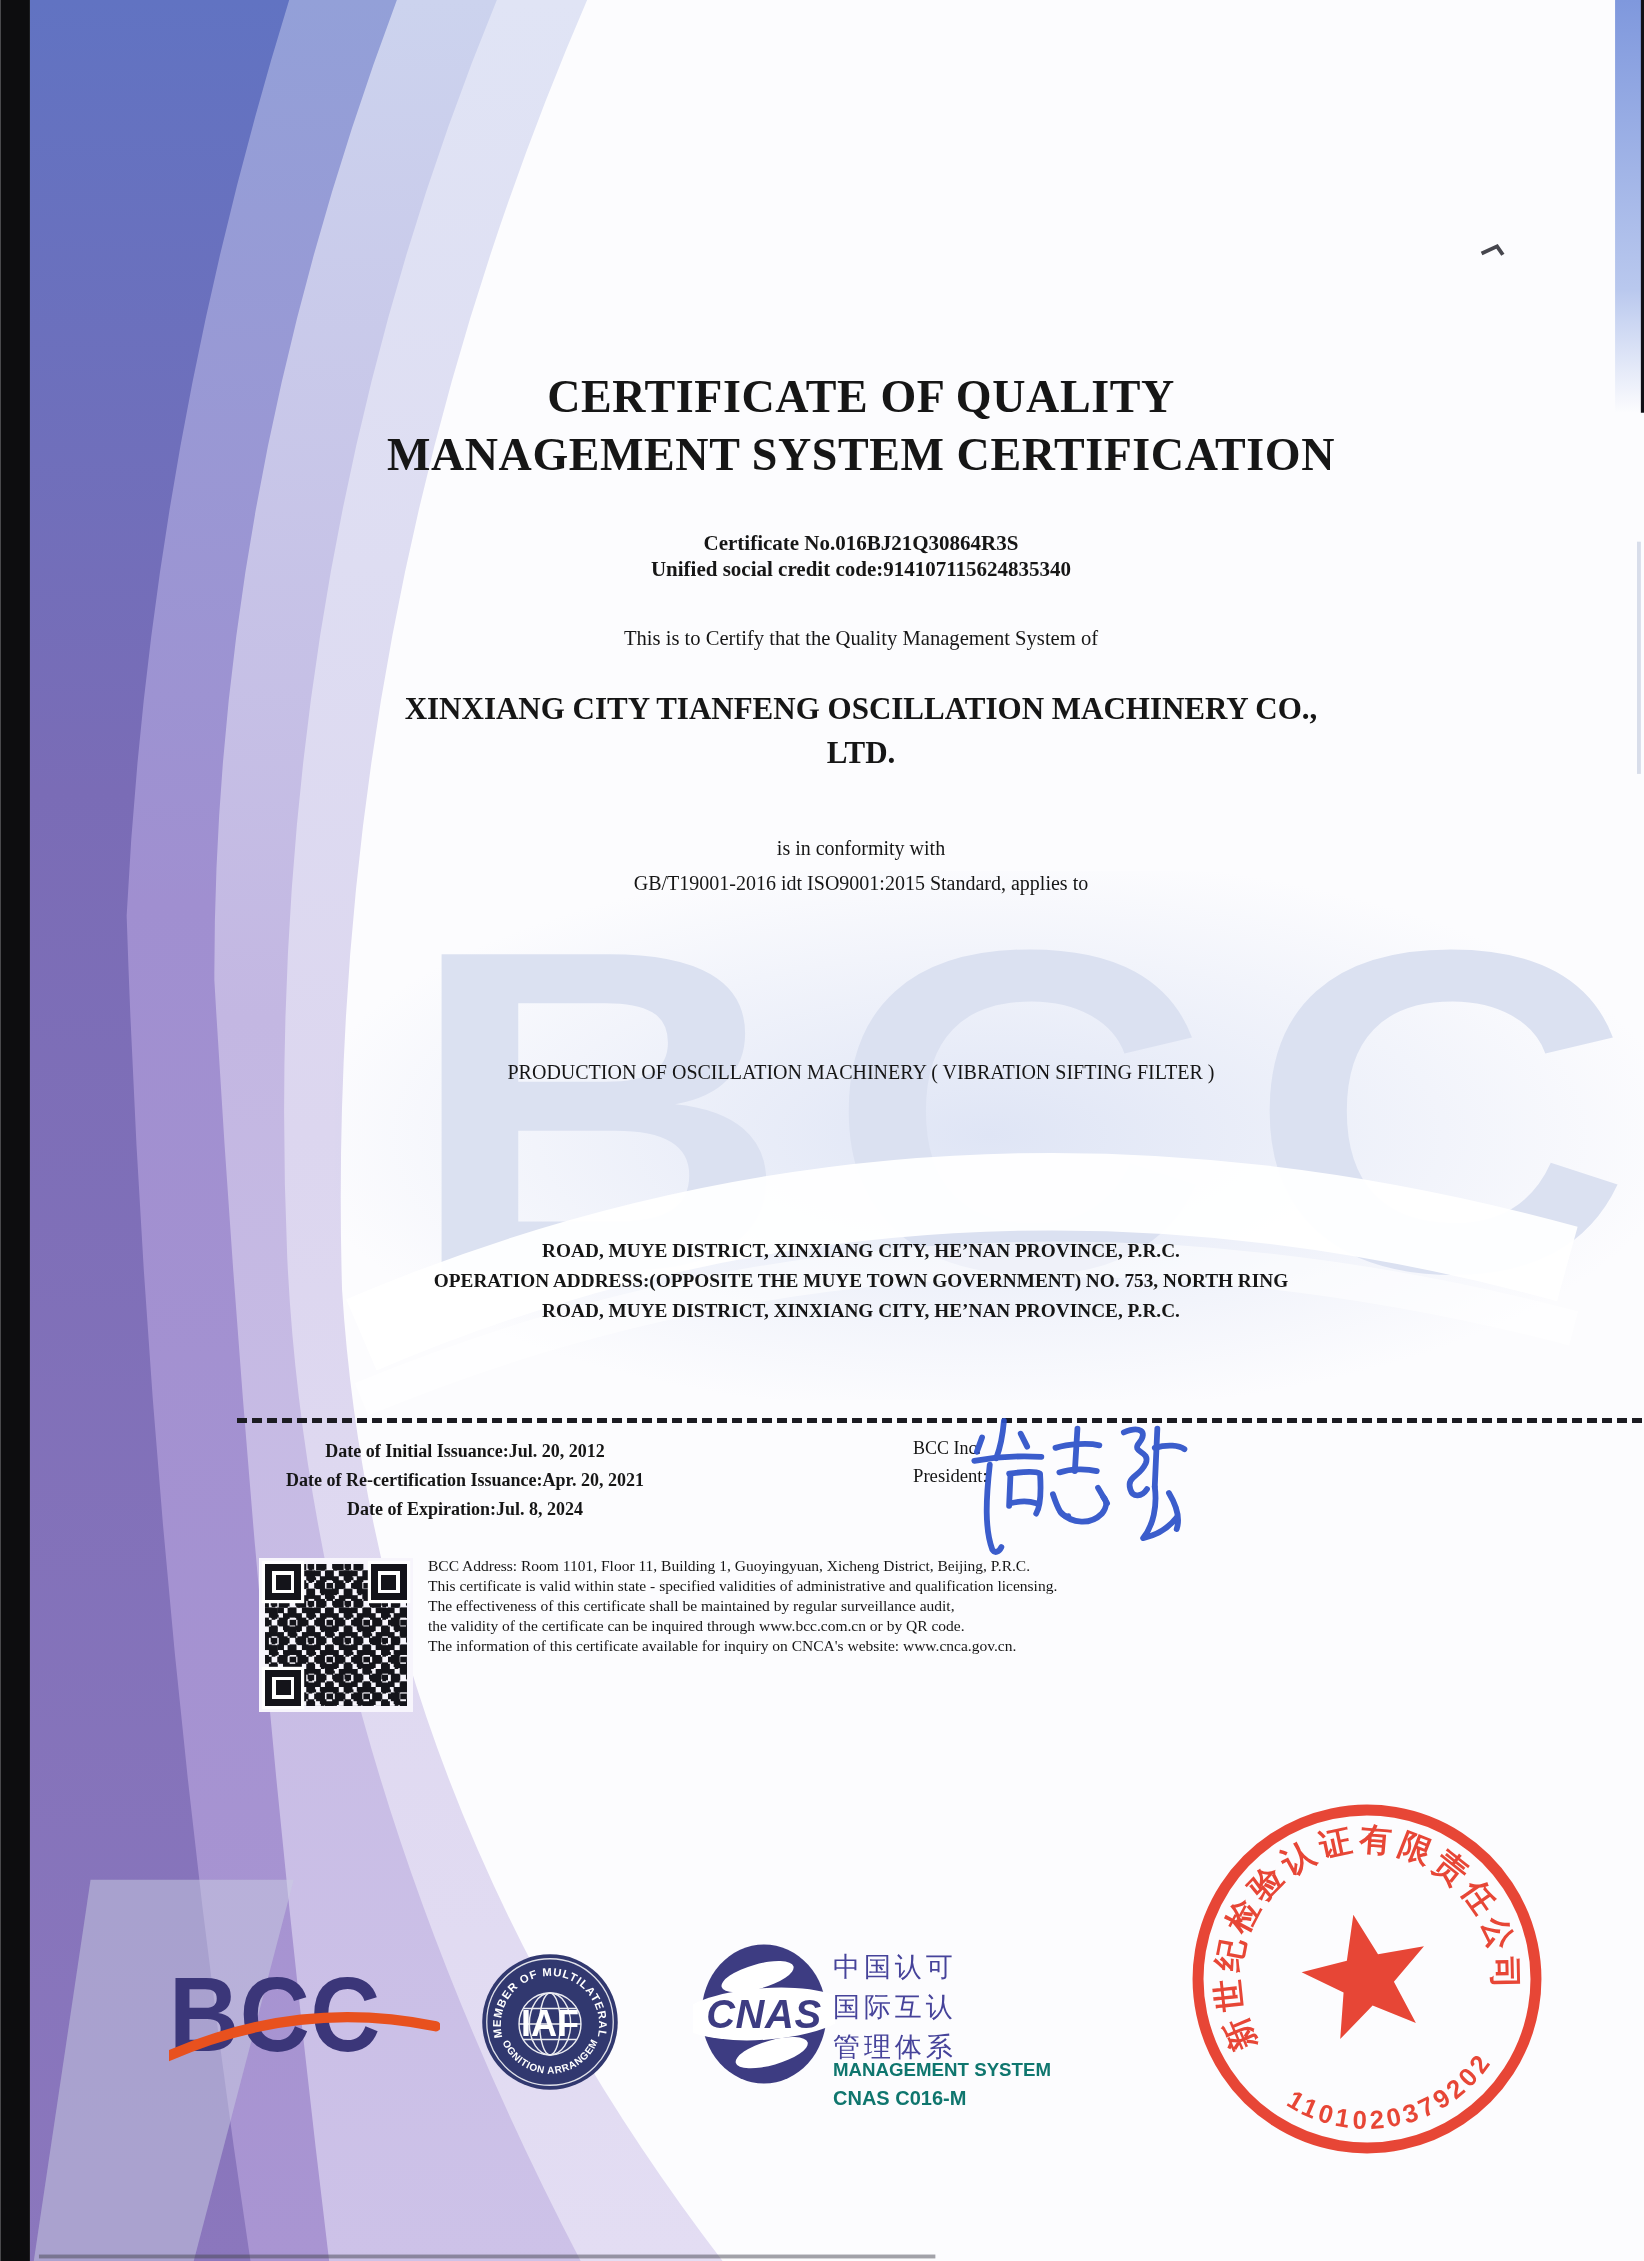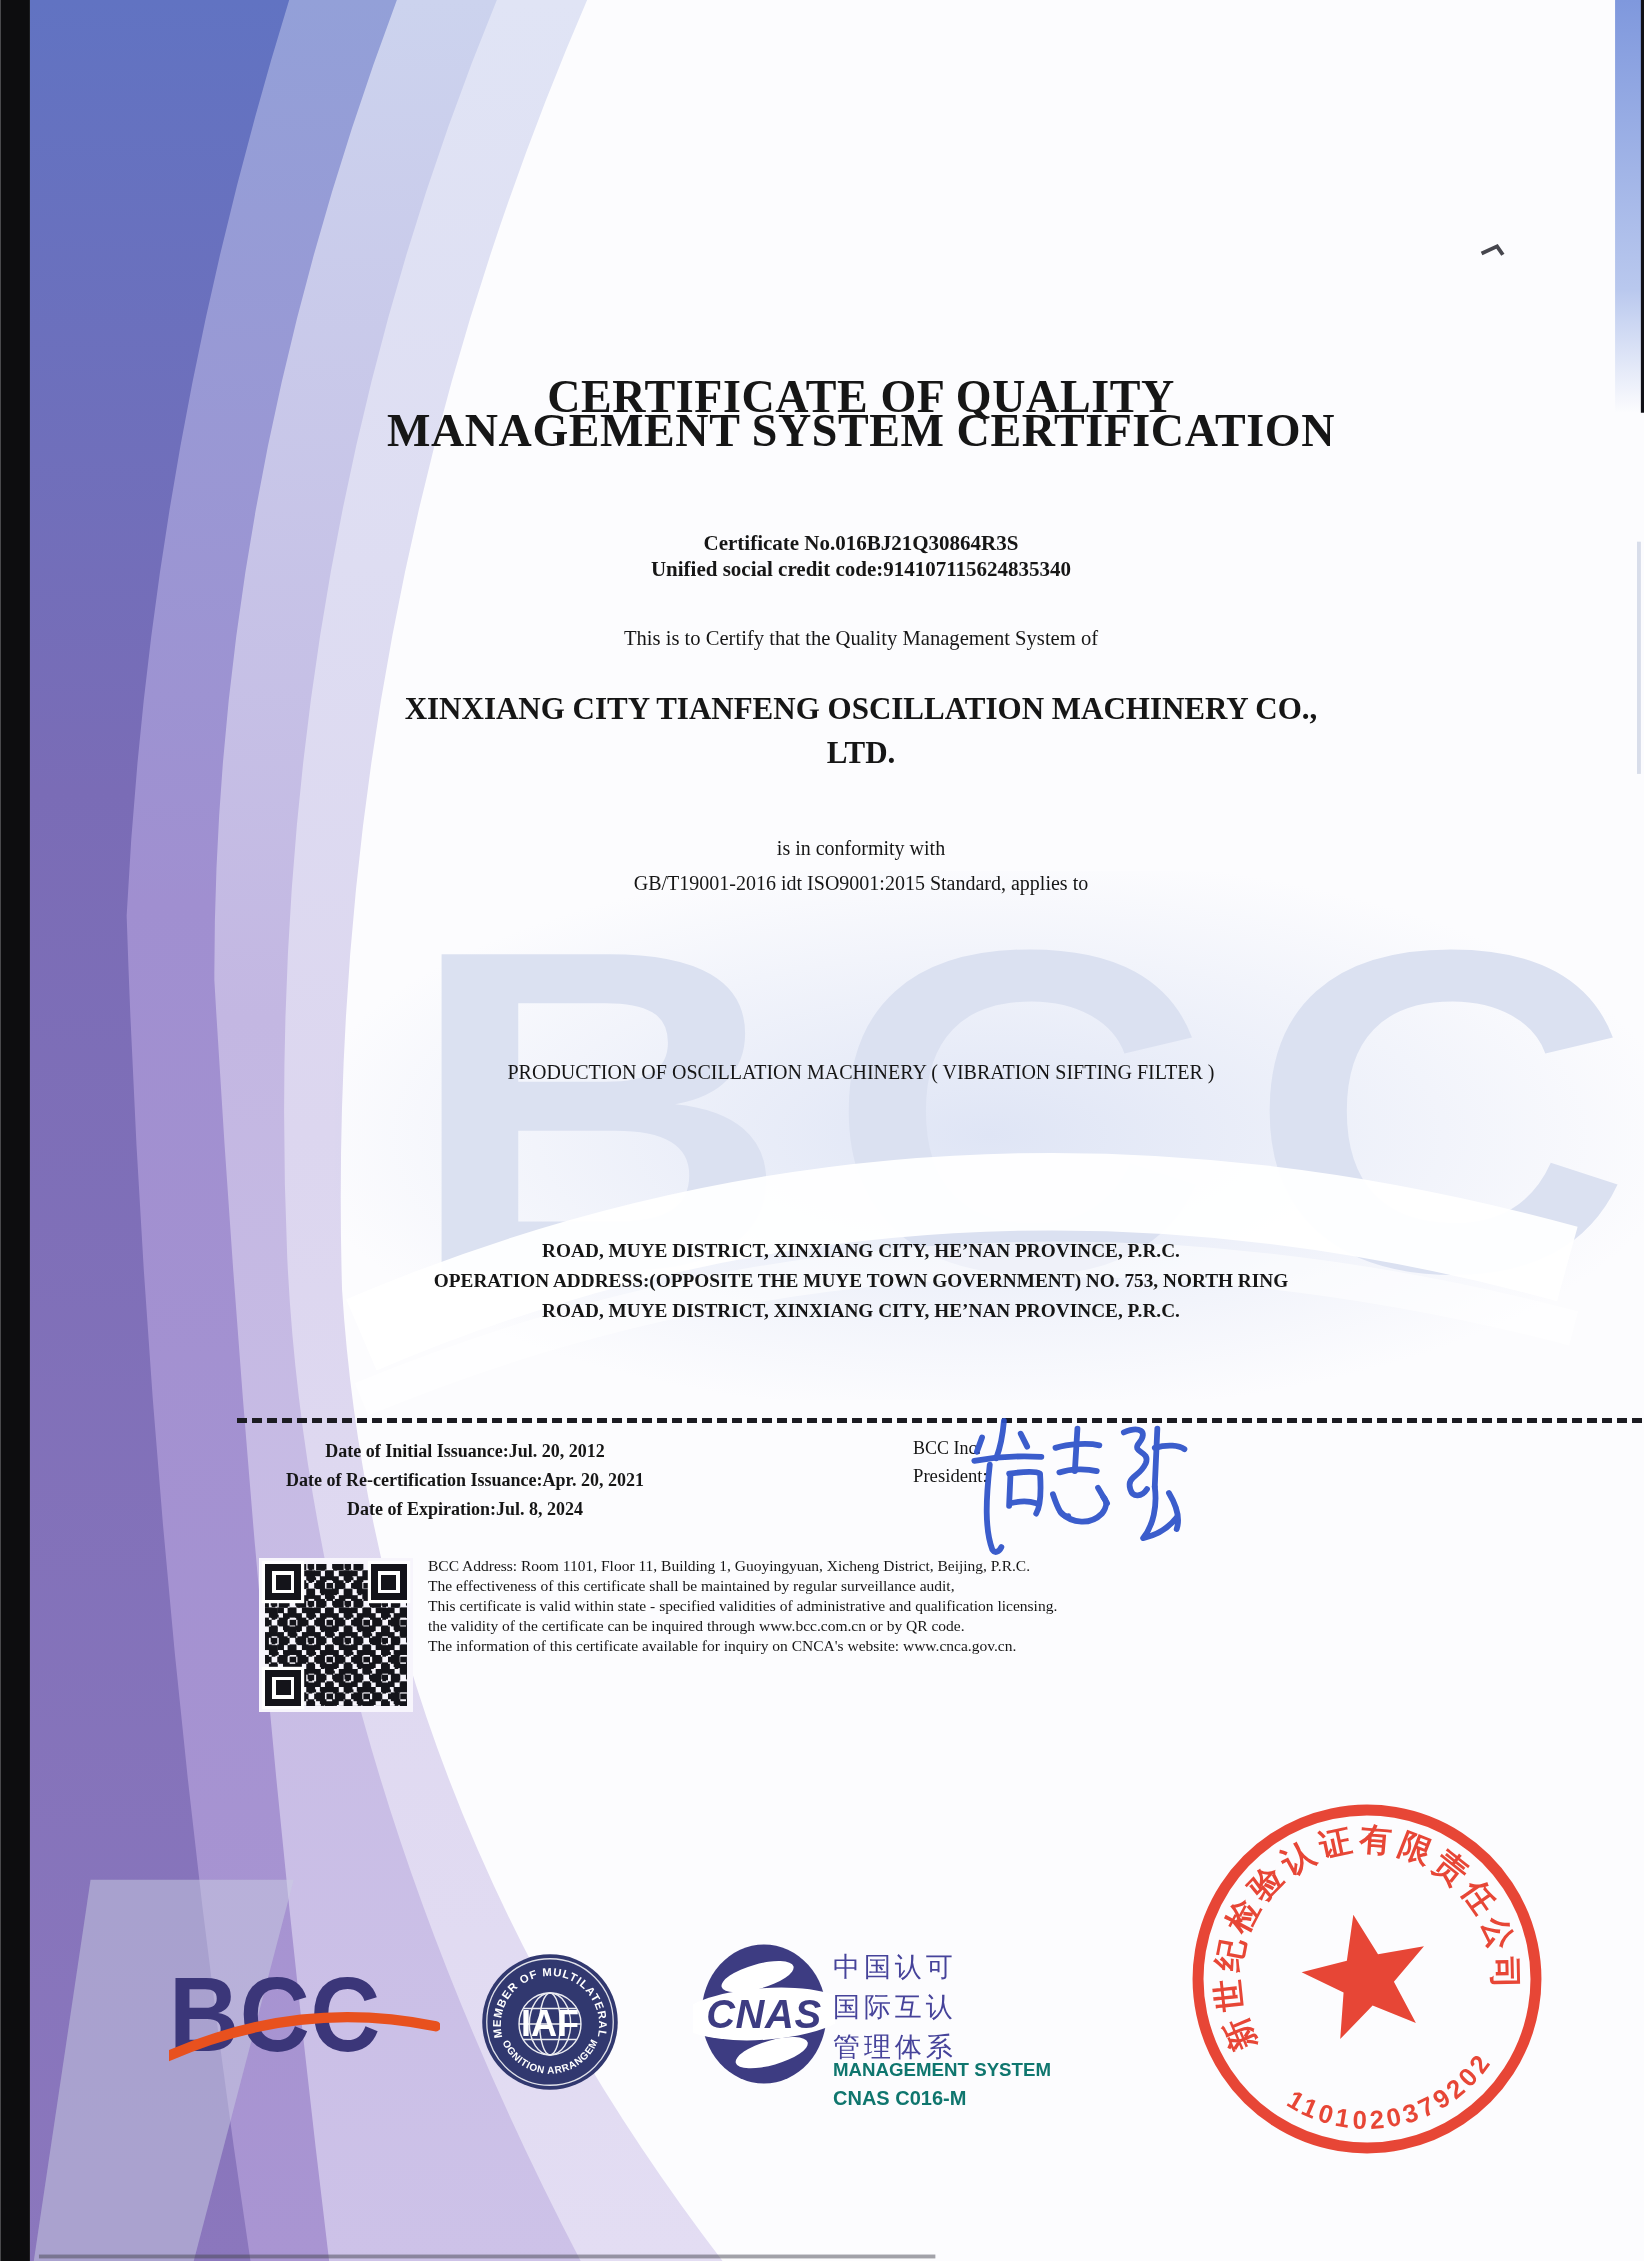--- a/index.html
+++ b/index.html
@@ -107,21 +107,21 @@
   </svg>
 
   <div class="wm-tint"></div>
   <div class="wm-text">BCC</div>
   <svg class="abs" style="left:0;top:0" width="1645" height="2261" viewBox="0 0 2550 3506">
     <path d="M560,2070 Q1450,1690 2430,1960" stroke="#ffffff" stroke-width="120" fill="none" opacity=".95"></path>
     <path d="M560,2170 Q1450,1800 2440,2060" stroke="#ffffff" stroke-width="55" fill="none" opacity=".55"></path>
   </svg>
 
   <div class="ctr title" style="top:370px">CERTIFICATE OF QUALITY</div>
-  <div class="ctr title" style="top:404px">MANAGEMENT SYSTEM CERTIFICATION</div>
+  <div class="ctr title" style="top:428px">MANAGEMENT SYSTEM CERTIFICATION</div>
 
   <div class="ctr certline" style="top:531px">Certificate No.016BJ21Q30864R3S</div>
   <div class="ctr certline" style="top:557px">Unified social credit code:914107115624835340</div>
 
   <div class="ctr plain32" style="top:627px">This is to Certify that the Quality Management System of</div>
 
   <div class="ctr company" style="top:691px">XINXIANG CITY TIANFENG OSCILLATION MACHINERY CO.,</div>
   <div class="ctr company" style="top:735px">LTD.</div>
 
   <div class="ctr plain31" style="top:837px">is in conformity with</div>
@@ -173,22 +173,22 @@
 
   <div class="qr">
     <div class="qr-noise"></div>
     <div class="finder f-tl"></div>
     <div class="finder f-tr"></div>
     <div class="finder f-bl"></div>
   </div>
 
   <div class="fineprint">
     <div>BCC Address: Room 1101, Floor 11, Building 1, Guoyingyuan, Xicheng District, Beijing, P.R.C.</div>
+    <div>This certificate is valid within state - specified validities of administrative and qualification licensing.</div>
     <div>The effectiveness of this certificate shall be maintained by regular surveillance audit,</div>
-    <div>This certificate is valid within state - specified validities of administrative and qualification licensing.</div>
     <div>the validity of the certificate can be inquired through www.bcc.com.cn or by QR code.</div>
     <div>The information of this certificate available for inquiry on CNCA's website: www.cnca.gov.cn.</div>
   </div>
 
   <div class="bcc-logo">
     <div class="bcc-text">BCC</div>
     <svg class="abs" style="left:0;top:0" width="271" height="119" viewBox="0 0 420 185">
       <path d="M-6,148 Q200,56 414,100" stroke="#e8511e" stroke-width="16" fill="none" stroke-linecap="round"></path>
     </svg>
   </div>

